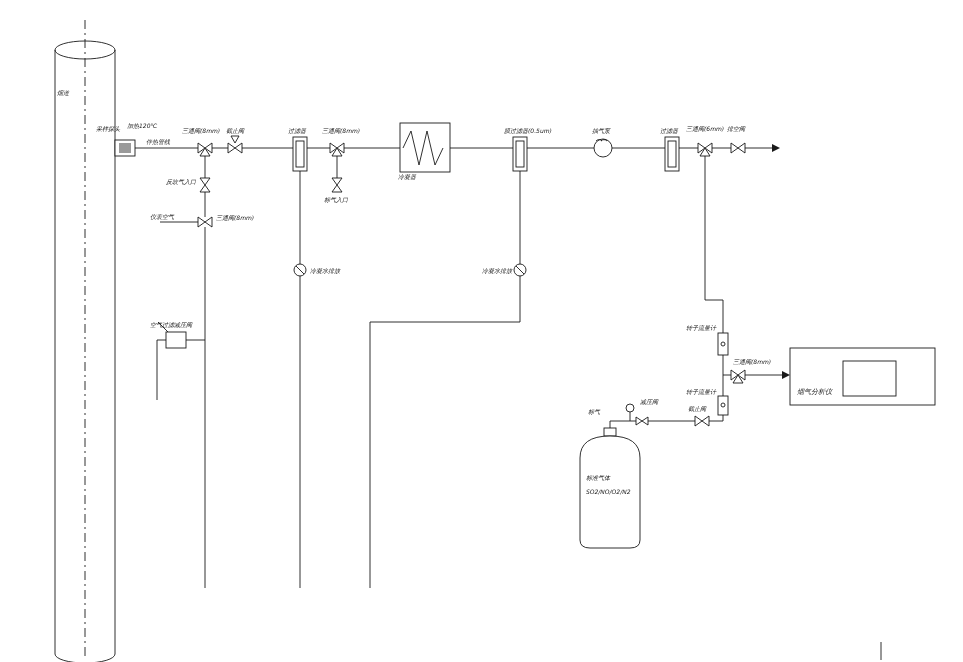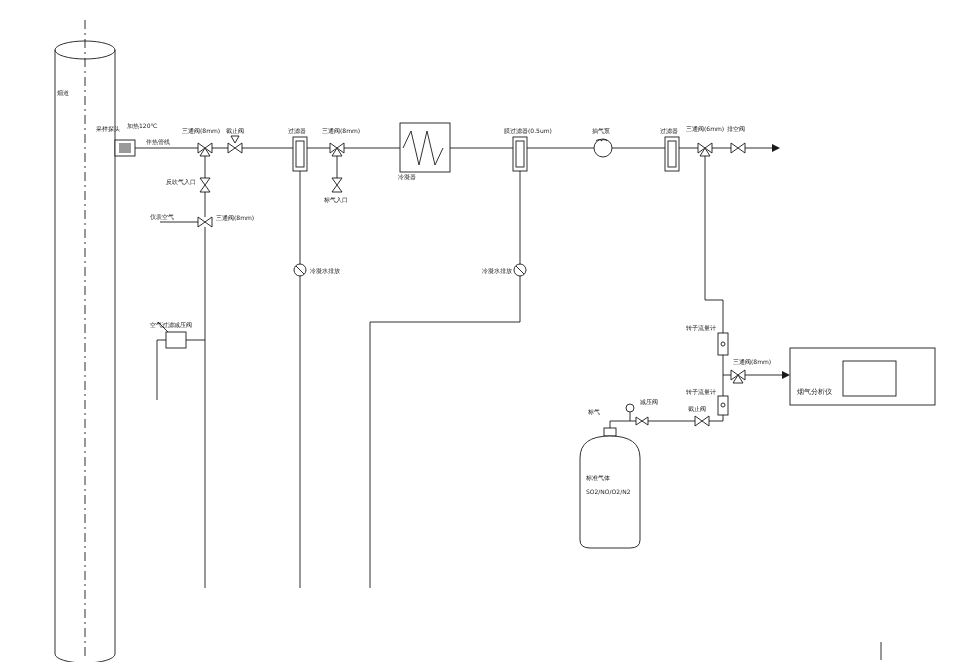--- a/index.html
+++ b/index.html
@@ -1,16 +1,16 @@
 <!DOCTYPE html>
 <html style="--line-color: #1a1a1a; --bg: #ffffff;"><head>
 <meta charset="utf-8">
 <style>
   html,body{margin:0;padding:0;background:#fff;}
-  .stage{position:relative;width:963px;height:662px;background:var(--bg,#fff);overflow:hidden;}
+  .stage{position:relative;width:963px;height:662px;background:var(--bg,#fff);overflow:hidden;font-style:italic;}
   svg{display:block;}
   .ln{stroke:var(--line-color,#1a1a1a);stroke-width:0.9;fill:none;}
   .fw{fill:#fff;}
   .fl{fill:var(--line-color,#1a1a1a);stroke:none;}
   .dash{stroke-dasharray:9 4 2 4;}
   .lbl{font-family:"DejaVu Sans",sans-serif;font-size:7px;fill:var(--line-color,#1a1a1a);}
   .lbl6{font-size:6px;}
 </style>
 </head>
 <body>

